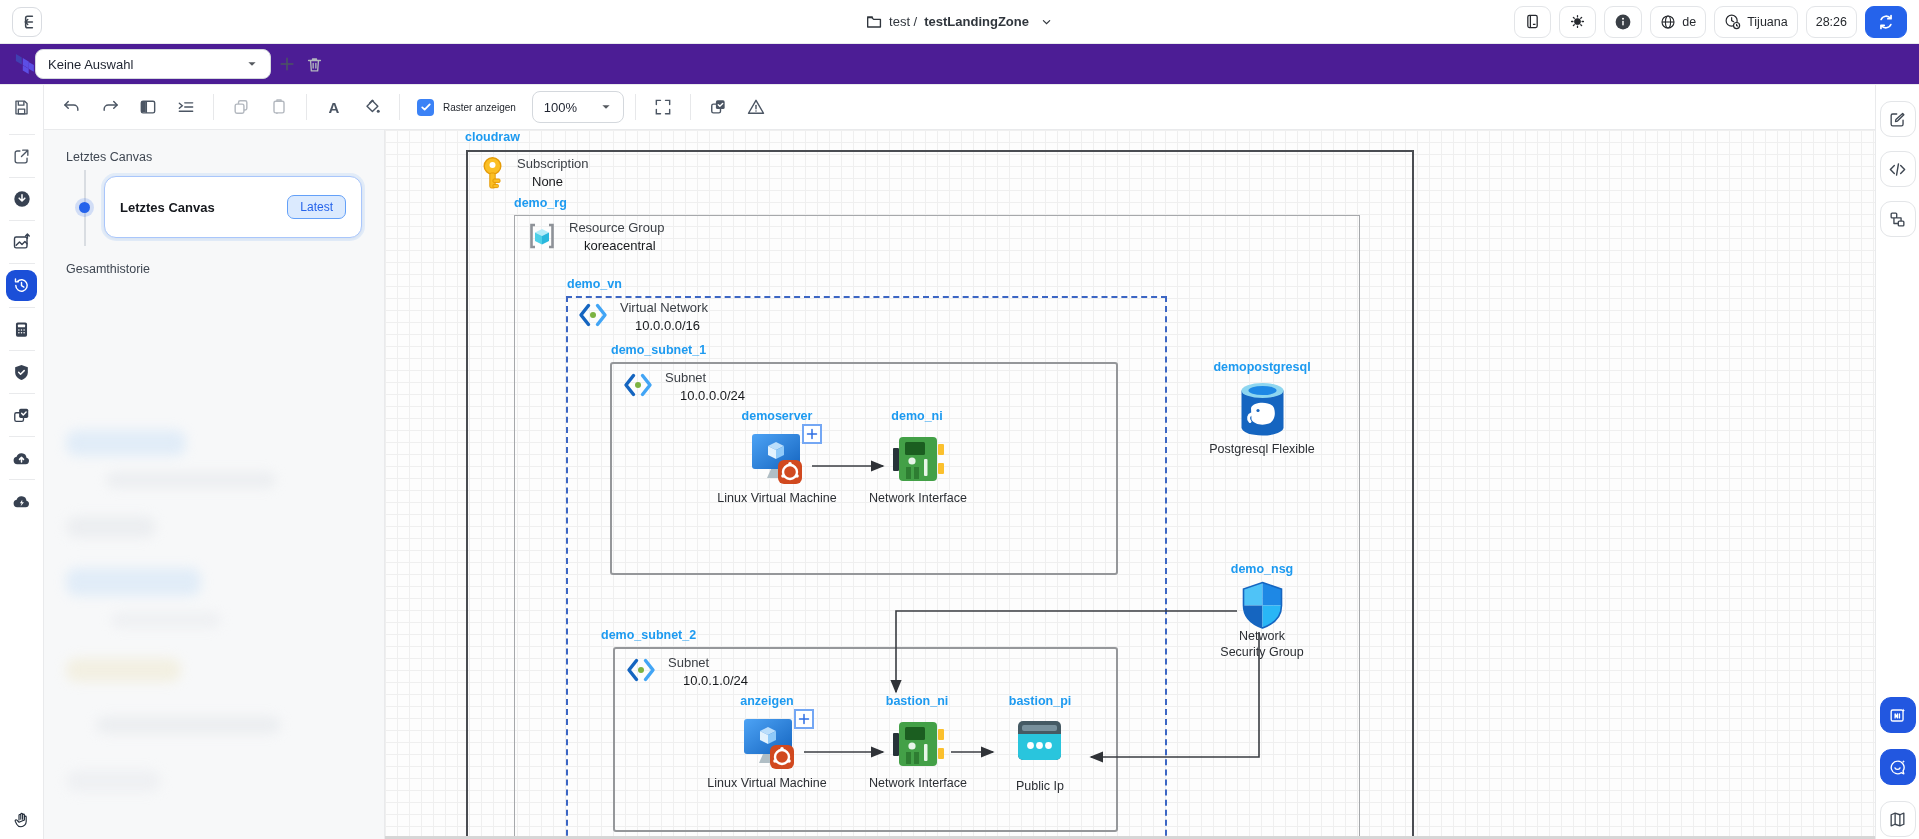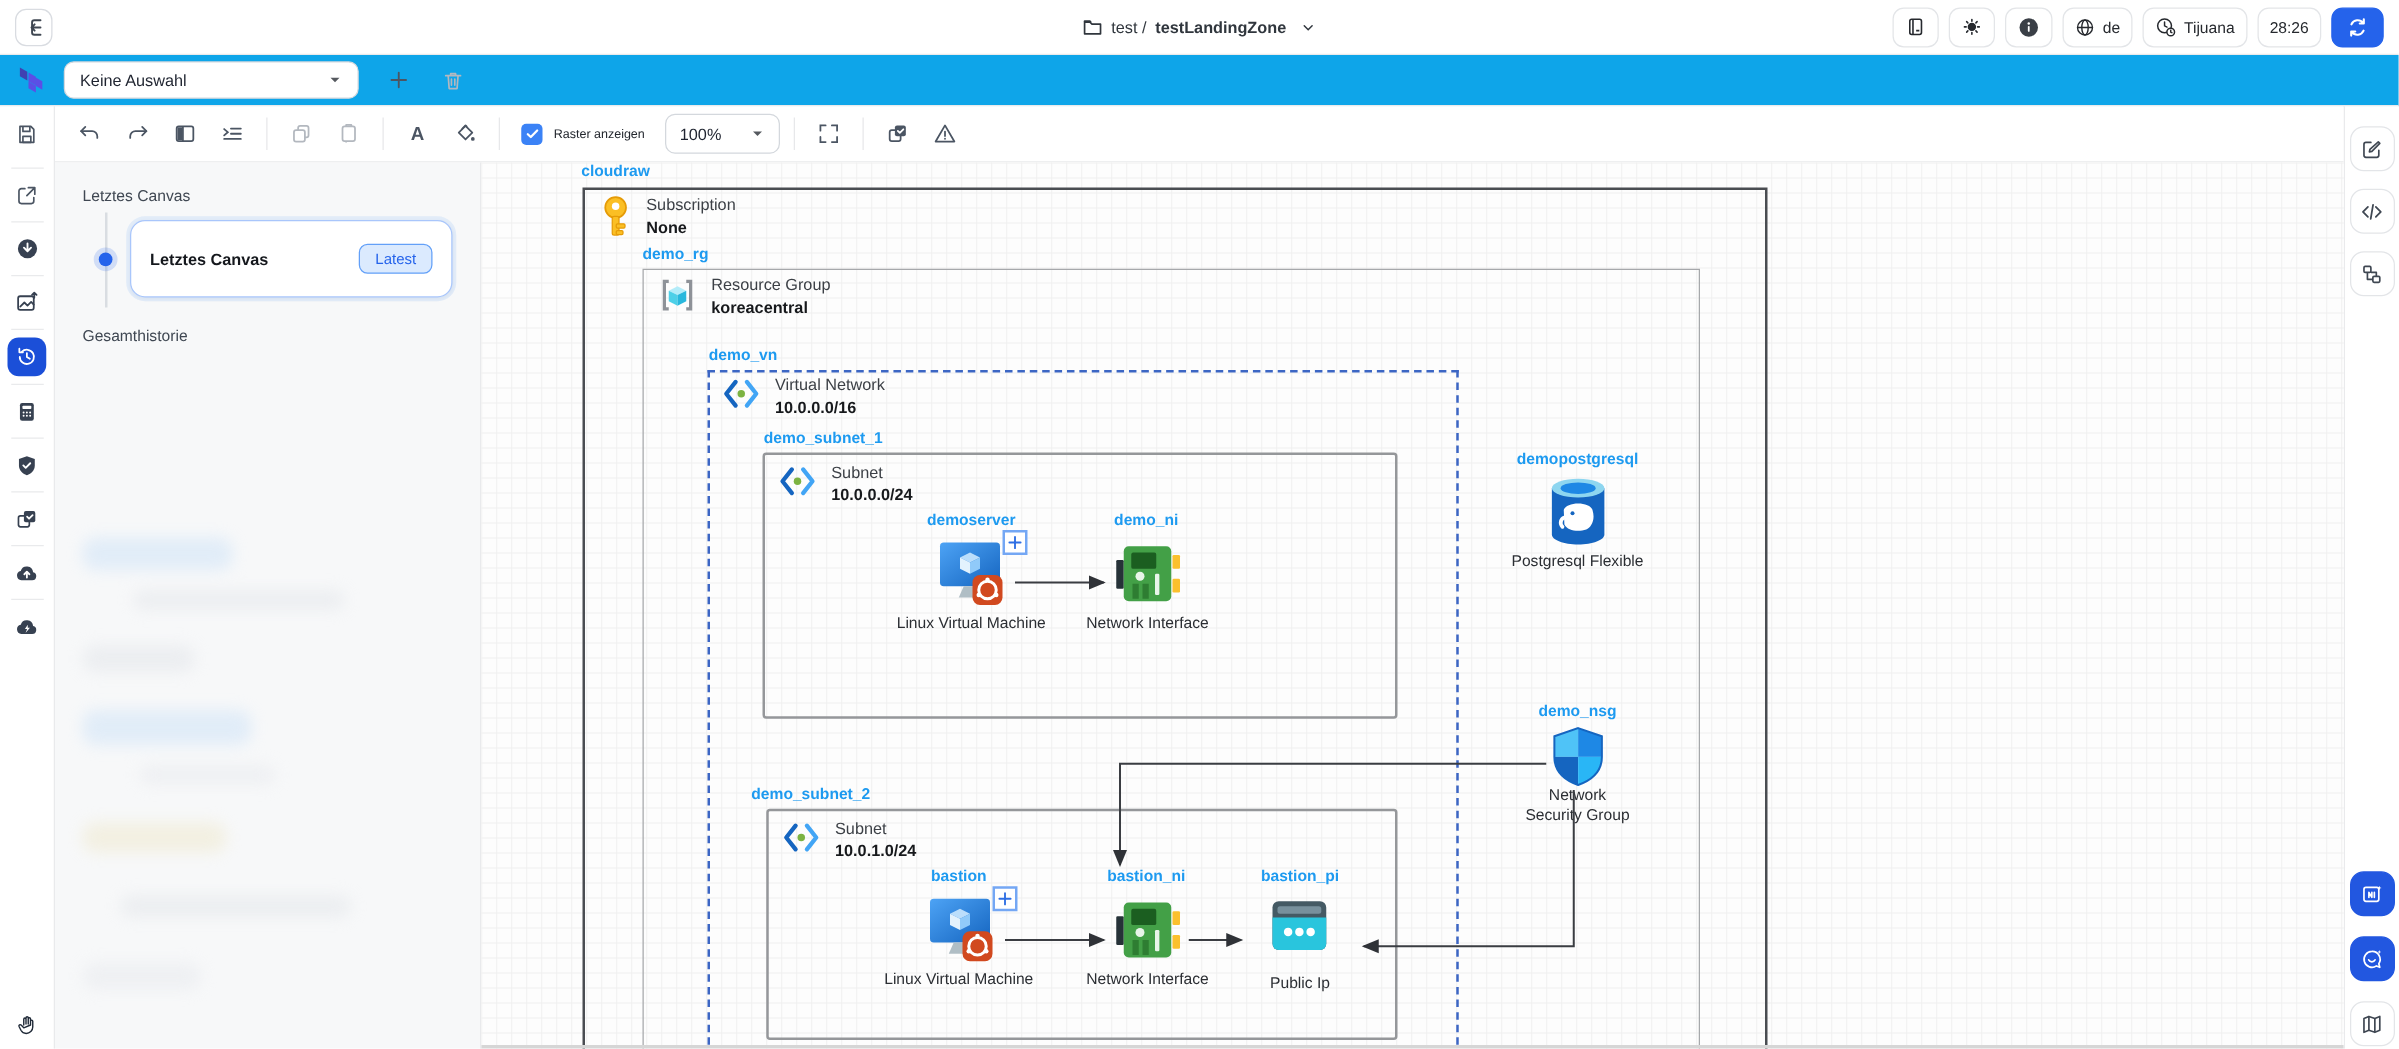--- a/index.html
+++ b/index.html
@@ -19,21 +19,21 @@
   .tb-title{position:absolute;left:50%;transform:translateX(-50%);display:flex;align-items:center;
     gap:7px;font-size:13px;color:#30363d;}
   .tb-title b{font-weight:700;}
   .topbar-right{margin-left:auto;display:flex;align-items:center;gap:8px;}
   .tb-btn{height:32px;min-width:36px;padding:0 9px;border:1px solid #e3e5e8;border-radius:9px;
     background:#fff;display:flex;align-items:center;justify-content:center;gap:6px;
     font-size:12.5px;color:#26292e;}
   .tb-btn.primary{background:#2563eb;border-color:#2563eb;width:42px;}
 
   
-  .row2{height:41px;display:flex;align-items:center;gap:16px;padding:0 14px;background:#0ea5e9;
+  .row2{height:41px;display:flex;align-items:center;padding:0 14px;background:#4c1d95;
     border-bottom:1px solid #e9eaec;}
   .tf-select{width:236px;height:30px;border:1px solid #d4d8dd;border-radius:8px;background:#fff;
     display:flex;align-items:center;justify-content:space-between;padding:0 12px;font-size:13px;color:#1f2430;}
 
   
   .main{display:flex;height:754px;}
   .left-rail{width:44px;background:#fff;border-right:1px solid #e9eaec;display:flex;
     flex-direction:column;align-items:center;flex-shrink:0;}
   .rail-top{height:45px;display:flex;align-items:center;justify-content:center;width:100%;}
   .rail-div{width:26px;height:1px;background:#e9eaec;margin:4px 0;}
@@ -90,21 +90,21 @@
   .gbox{position:absolute;}
   .box-sub{border:2px solid #4a4d52;}
   .box-rg{border:1.5px solid #a6a8ab;}
   .box-vn{border:2px dashed #3c66c4;}
   .box-sn{border:2px solid #95979a;border-radius:3px;}
   .glabel{position:absolute;font-size:12.5px;font-weight:700;color:#1d9af0;white-space:nowrap;}
   .nlabel{position:absolute;transform:translateX(-50%);font-size:12.5px;font-weight:700;
     color:#1d9af0;white-space:nowrap;}
   .bhead{position:absolute;display:flex;gap:11px;align-items:flex-start;}
   .btype{font-size:13px;color:#3c4046;line-height:1.3;}
-  .bname{font-size:13px;font-weight:700;color:#17191c;line-height:1.35;}
+  .bname{font-size:13px;font-weight:400;color:#17191c;line-height:1.35;margin-left:15px;}
   .dnode{position:absolute;}
   .dcap{position:absolute;transform:translateX(-50%);font-size:12.5px;color:#2b2e33;
     text-align:center;line-height:1.28;width:120px;}
   .plus-badge{position:absolute;width:20px;height:20px;background:#fff;border:2px solid #74a7f4;
     display:flex;align-items:center;justify-content:center;}
   .edges{position:absolute;inset:0;pointer-events:none;}
 
   
   .right-rail{width:44px;background:#fff;border-left:1px solid #e9eaec;display:flex;
     flex-direction:column;align-items:center;padding:16px 0 0 0;gap:14px;flex-shrink:0;}
@@ -593,21 +593,21 @@
               <rect x="0" y="0" width="22.5" height="24.5" fill="#4fc3f7"></rect>
               <rect x="22.5" y="0" width="22.5" height="24.5" fill="#1e88e5"></rect>
               <rect x="0" y="24.5" width="22.5" height="24.5" fill="#1565c0"></rect>
               <rect x="22.5" y="24.5" width="22.5" height="24.5" fill="#29b6f6"></rect>
             </g>
             <path d="M22.5 1.5 41.5 8v16.5c0 12-8.5 18.8-19 22.5-10.5-3.7-19-10.5-19-22.5V8z" fill="none" stroke="#1565c0" stroke-width="1.6"></path>
           </svg>
           </span>
         <span class="dcap" style="left:877px;top:498px;width:86px">Network Security Group</span>
 
-        <span class="nlabel" style="left:382px;top:564px">bastion</span>
+        <span class="nlabel" style="left:382px;top:564px">anzeigen</span>
         <span class="dnode" style="left:355px;top:585px">
           <svg width="56" height="56" viewBox="0 0 56 56">
             <rect x="4" y="4" width="48" height="35" rx="3" fill="url(#vmGrad)"></rect>
             <polygon points="28,12 36,16 28,20 20,16" fill="#bbdefb"></polygon>
             <polygon points="20,16 28,20 28,29 20,25" fill="#e3f2fd"></polygon>
             <polygon points="36,16 28,20 28,29 36,25" fill="#90caf9"></polygon>
             <polygon points="23,39 33,39 37,48 19,48" fill="#b0bec5"></polygon>
             <rect x="30" y="30" width="24" height="24" rx="6" fill="#d1491f"></rect>
             <circle cx="42" cy="42" r="7" fill="none" stroke="#fff" stroke-width="2.4"></circle>
             <circle cx="42" cy="33.8" r="1.8" fill="#fff"></circle>

